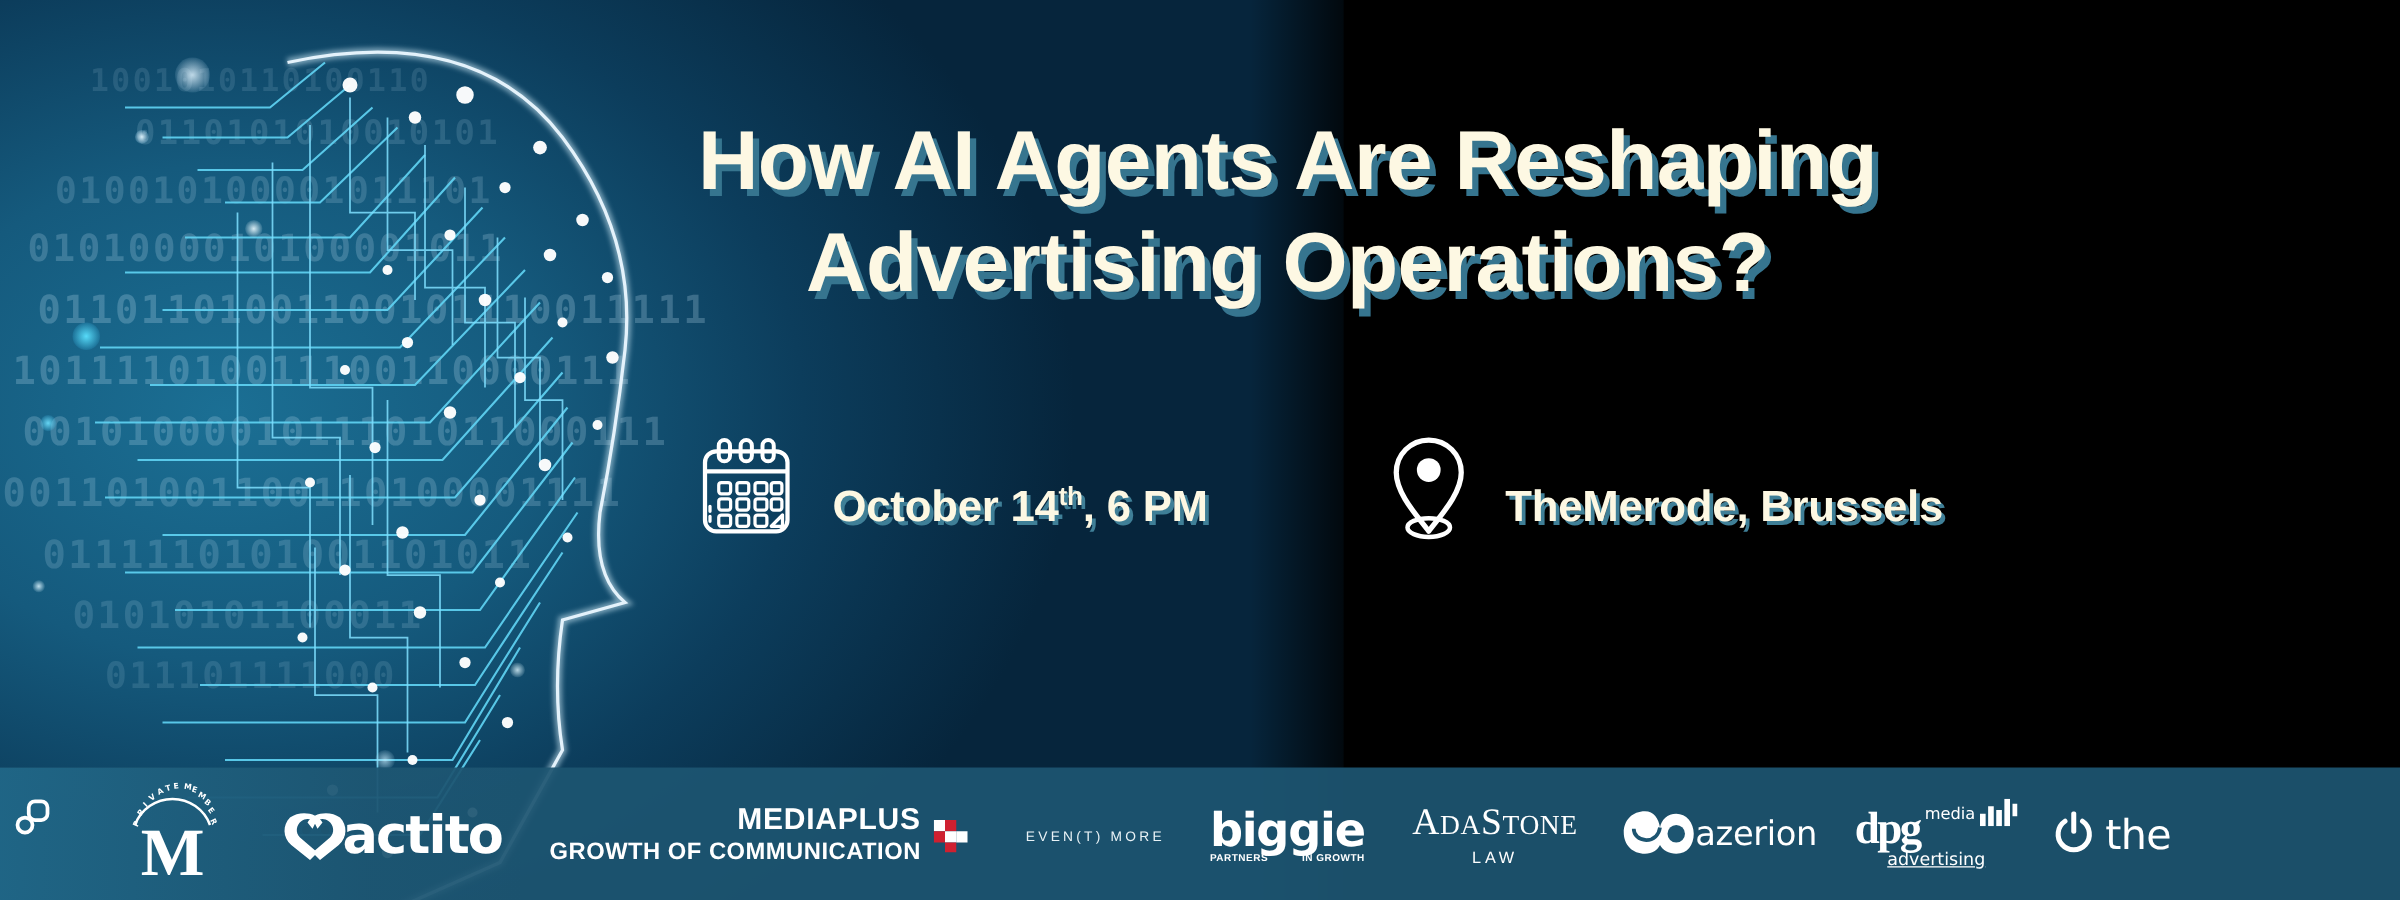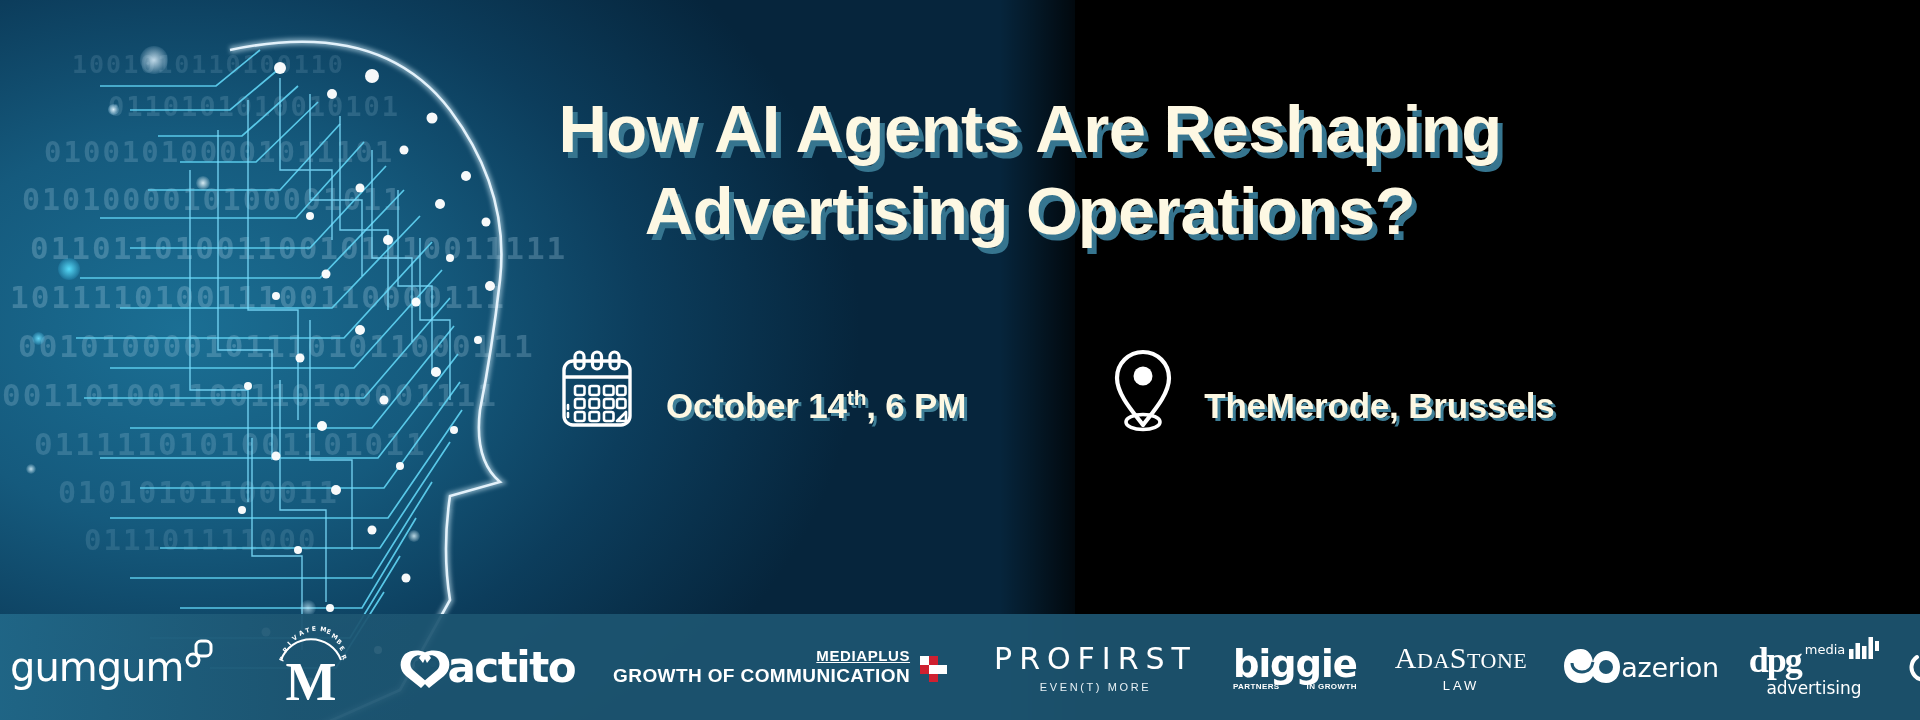--- a/index.html
+++ b/index.html
@@ -137,21 +137,21 @@
   
   .l-m { margin-left:52px; flex-direction:column; justify-content:center; }
 
   
   .l-actito { margin-left:40px; }
   .l-actito .wm { font-size:42px; font-weight:700; letter-spacing:-1.5px; margin-left:-6px; font-family:"DejaVu Sans", sans-serif; }
 
   
   .l-mediaplus { margin-left:38px; align-items:center; }
   .l-mediaplus .stack { display:flex; flex-direction:column; align-items:flex-end; }
-  .l-mediaplus .top { font-size:15px; font-weight:800; letter-spacing:.6px;text-decoration:underline; }
+  .l-mediaplus .top { font-size:24px; font-weight:800; letter-spacing:.6px; }
   .l-mediaplus .bot { font-size:19px; font-weight:800; letter-spacing:.4px; margin-top:1px; }
   .l-mediaplus .mark { margin-left:10px; }
 
   
   .l-profirst { margin-left:46px; flex-direction:column; justify-content:center; }
   .l-profirst .wm { font-size:30px; font-weight:400; letter-spacing:7px; font-family:"DejaVu Sans", sans-serif; }
   .l-profirst .tag { font-size:11px; letter-spacing:2.6px; margin-top:5px; text-align:center; color:#e9f2f6; }
 
   
   .l-biggie { margin-left:36px; flex-direction:column; justify-content:center; }
@@ -169,21 +169,21 @@
   
   .l-azerion { margin-left:36px; flex-direction:row; justify-content:center; align-items:center; }
   .l-azerion .wm { font-size:27px; font-weight:400; letter-spacing:-.3px; margin-top:1px; font-family:"DejaVu Sans", sans-serif; }
 
   
   .l-dpg { margin-left:30px; flex-direction:column; justify-content:center; align-items:center; }
   .l-dpg .r1 { display:flex; align-items:flex-end; }
   .l-dpg .dpg { font-size:36px; font-weight:800; letter-spacing:-2px; line-height:.9; font-family:Liberation Serif, serif;text-align:center; }
   .l-dpg .media { font-size:13px; margin-left:4px; margin-bottom:20px; font-family:"DejaVu Sans", sans-serif; }
   .l-dpg .bars { margin-left:4px; margin-bottom:18px; }
-  .l-dpg .advertising { font-size:17px; margin-top:1px; font-family:"DejaVu Sans", sans-serif; }
+  .l-dpg .advertising { font-size:14px; margin-top:1px; font-family:"DejaVu Sans", sans-serif;text-decoration:underline; }
 
   
   .l-ttd { margin-left:28px; margin-right:10px; }
   .l-ttd .wm { font-size:33px; font-weight:400; letter-spacing:-.6px; margin-left:8px; font-family:"DejaVu Sans", sans-serif; }
 </style>
 </head>
 <body>
 
 <div id="banner">
 
@@ -342,21 +342,20 @@
         <ellipse cx="31" cy="75" rx="17" ry="7.5" stroke="#ffffff" stroke-width="3.6"></ellipse>
       </svg>
       <div class="meta-text">TheMerode, Brussels</div>
     </div>
 
   </div>
 
   <div class="partner-bar">
 
     <div class="logo l-gumgum">
-      <span class="wm">gumgum</span>
       <svg class="chain" width="28" height="30" viewBox="0 0 28 30" fill="none" xmlns="http://www.w3.org/2000/svg">
         <rect x="11" y="2" width="15" height="15" rx="5" stroke="#ffffff" stroke-width="3"></rect>
         <rect x="2" y="15" width="12" height="12" rx="6" stroke="#ffffff" stroke-width="3"></rect>
       </svg>
     </div>
 
     <div class="logo l-m">
       <svg width="92" height="82" viewBox="0 0 92 82" fill="none" xmlns="http://www.w3.org/2000/svg">
         <path d="M16 34 A32 32 0 0 1 76 34" stroke="#ffffff" stroke-width="2" fill="none"></path>
         <g fill="#ffffff" font-family="DejaVu Sans, sans-serif" font-size="6.2" font-weight="700" letter-spacing="1">
@@ -399,21 +398,20 @@
         <rect x="0" y="4" width="9" height="9" fill="#ffffff"></rect>
         <rect x="9" y="4" width="9" height="9" fill="#cf2030"></rect>
         <rect x="9" y="13" width="9" height="9" fill="#ffffff"></rect>
         <rect x="0" y="13" width="9" height="9" fill="#cf2030"></rect>
         <rect x="18" y="13" width="9" height="9" fill="#ffffff"></rect>
         <rect x="9" y="22" width="9" height="8" fill="#cf2030"></rect>
       </svg>
     </div>
 
     <div class="logo l-profirst">
-      <span class="wm">PROFIRST</span>
       <span class="tag">EVEN(T) MORE</span>
     </div>
 
     <div class="logo l-biggie">
       <span class="wm">biggie</span>
       <span class="tagrow">
         <span>PARTNERS</span>
         <span>IN GROWTH</span>
       </span>
     </div>

